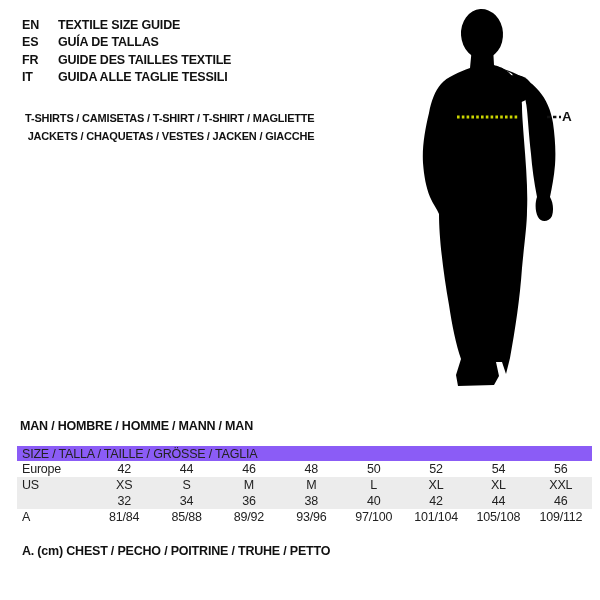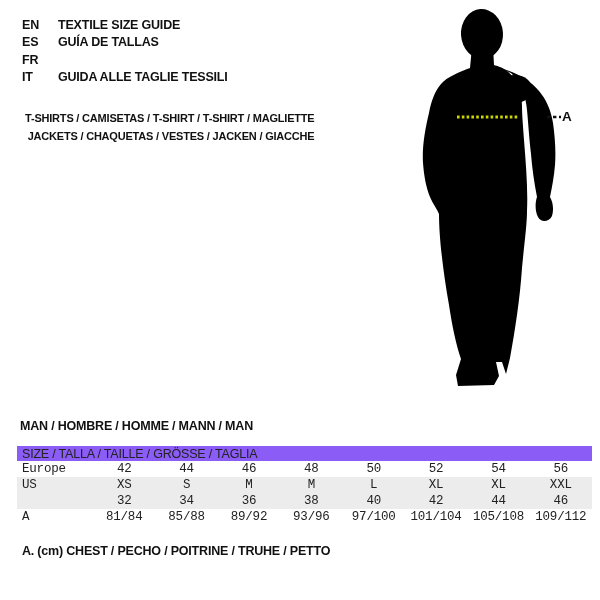--- a/index.html
+++ b/index.html
@@ -21,21 +21,21 @@
                    font-size:13.5px; font-weight:700; letter-spacing:-0.2px; }
   
   .section-title { position:absolute; left:20px; top:419px; font-weight:700;
                    font-size:12.5px; letter-spacing:-0.2px; }
   
   .size-table { position:absolute; left:17px; top:446px; width:575px;
                 border-collapse:collapse; table-layout:fixed;
                 font-size:12.5px; letter-spacing:-0.2px; color:#222; }
   .size-table th { background:#8b5cf6; text-align:left; font-weight:400;
                    height:15px; padding:0 0 0 5px; color:#222; }
-  .size-table td { height:16px; text-align:center; font-weight:400; padding:0;font-family:Liberation Mono, monospace; }
+  .size-table td { height:16px; text-align:center; font-weight:400; padding:0; }
   .size-table td.row-label { text-align:left; padding-left:5px; }
   .size-table tr.stripe { background:#ececec; }
   
   .footnote { position:absolute; left:22px; top:544px; font-weight:700;
               font-size:12.5px; letter-spacing:-0.2px; }
 </style>
 </head>
 <body>
 
 <div class="canvas">
@@ -44,20 +44,21 @@
     <div class="lang-row">
       <span class="lang-code">EN</span>
       <span class="lang-label">TEXTILE SIZE GUIDE</span>
     </div>
     <div class="lang-row">
       <span class="lang-code">ES</span>
       <span class="lang-label">GUÍA DE TALLAS</span>
     </div>
     <div class="lang-row">
       <span class="lang-code">FR</span>
+      <span class="lang-label">GUIDE DES TAILLES TEXTILE</span>
     </div>
     <div class="lang-row">
       <span class="lang-code">IT</span>
       <span class="lang-label">GUIDA ALLE TAGLIE TESSILI</span>
     </div>
   </div>
 
   <div class="categories">
     <div>T-SHIRTS / CAMISETAS / T-SHIRT / T-SHIRT / MAGLIETTE</div>
     <div>JACKETS / CHAQUETAS / VESTES / JACKEN / GIACCHE</div>

